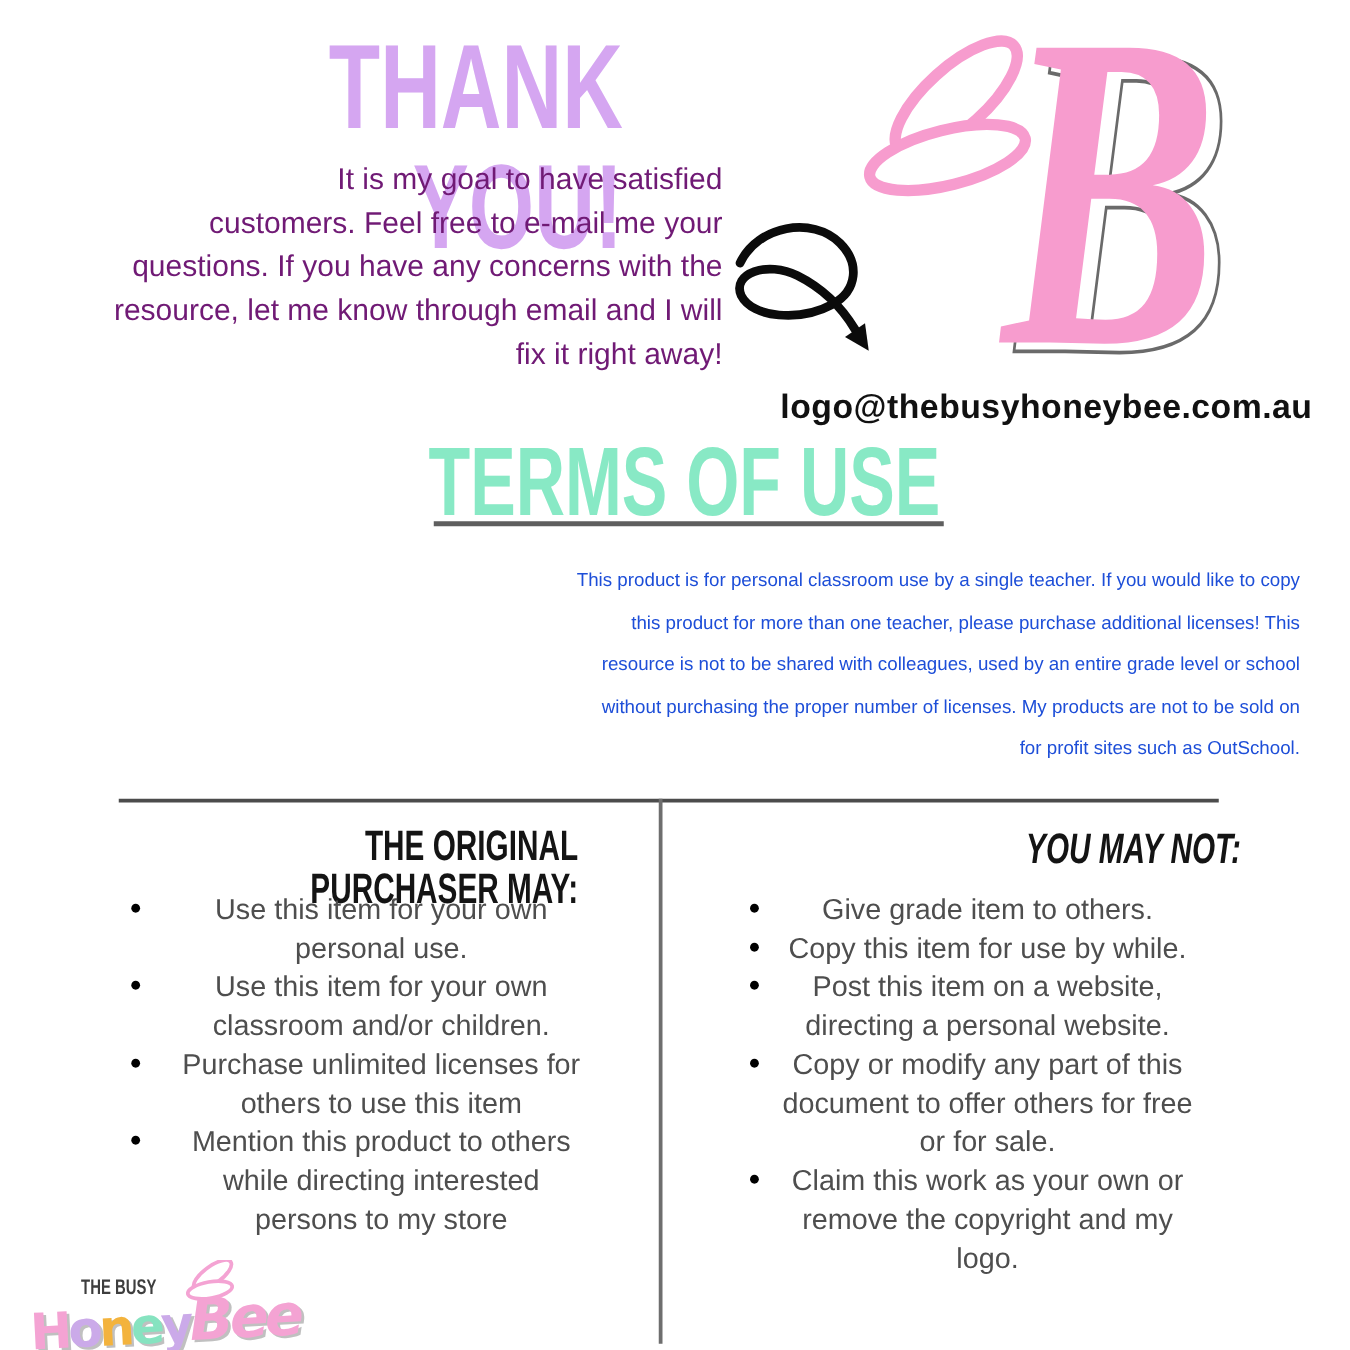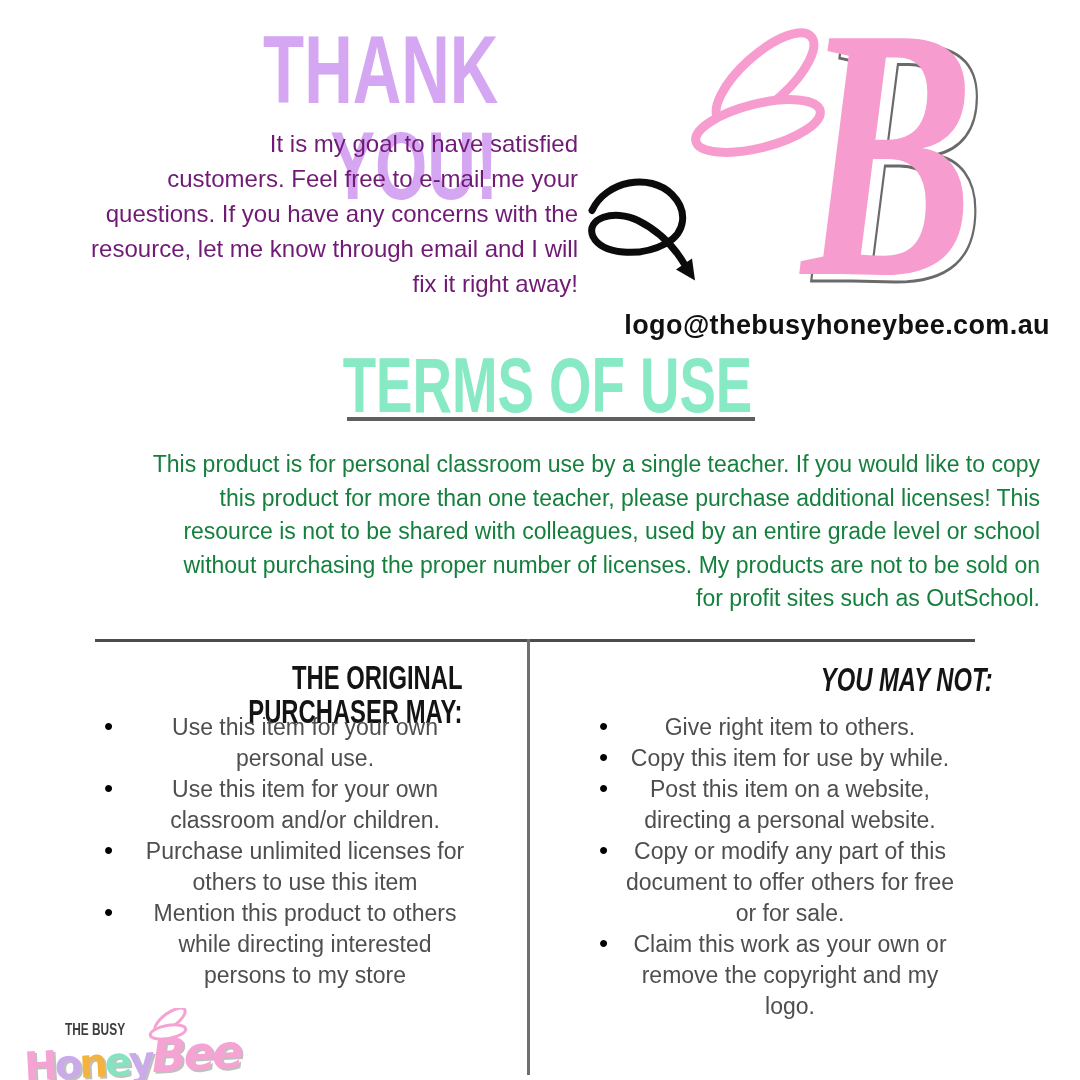--- a/index.html
+++ b/index.html
@@ -16,21 +16,21 @@
   #thankyou-wrap{left:35px;top:22px;width:545px;}
   #thankyou{font-size:96px;}
   #intro{left:38px;top:126px;width:540px;font-size:24px;line-height:35px;color:#701a75;}
   #arrow-svg{left:578px;top:168px;width:130px;height:125px;}
   #blogo-svg{left:680px;top:2px;width:300px;height:300px;}
   #email{left:600px;top:310px;width:450px;font-size:27px;font-weight:700;
          color:#111111;letter-spacing:0.4px;}
   #terms-wrap{left:240px;top:346px;width:600px;}
   #terms-title{font-size:78px;}
   #terms-underline{left:347px;top:417px;width:408px;height:4px;background:#5f5f5f;}
-  #terms-body{left:40px;top:448px;width:1000px;font-size:23px;line-height:33.5px;color:#15803d;}
+  #terms-body{left:40px;top:448px;width:1000px;font-size:15px;line-height:33.5px;color:#1d4ed8;}
   #hrule{left:95px;top:639px;width:880px;height:3px;background:#4c4c4c;}
   #vrule{left:527px;top:639px;width:3px;height:436px;background:#6e6e6e;}
   .col-heading{font-size:34px;color:#141414;}
   #col-left-heading{left:80px;top:660px;width:450px;}
   #col-right-heading{left:560px;top:660px;width:470px;font-style:italic;}
   ul.blist{list-style:none;margin:0;padding:0;font-size:23px;line-height:31px;color:#4e4e4e;}
   #col-left-list{left:80px;top:712px;width:450px;}
   #col-right-list{left:555px;top:712px;width:470px;}
   ul.blist li{position:relative;margin:0;padding:0;}
   ul.blist .dot{position:absolute;top:-1px;color:#000;font-size:26px;}
@@ -121,21 +121,21 @@
 persons to my store</span>
     </li>
 </ul>
 
 <div class="abs center col-heading" id="col-right-heading">
   <span class="cond">YOU MAY NOT:</span>
 </div>
 <ul class="abs blist" id="col-right-list">
   <li>
       <span class="dot">•</span>
-      <span class="txt">Give right item to others.</span>
+      <span class="txt">Give grade item to others.</span>
     </li>
   <li>
       <span class="dot">•</span>
       <span class="txt">Copy this item for use by while.</span>
     </li>
   <li>
       <span class="dot">•</span>
       <span class="txt">Post this item on a website,
 directing a personal website.</span>
     </li>

